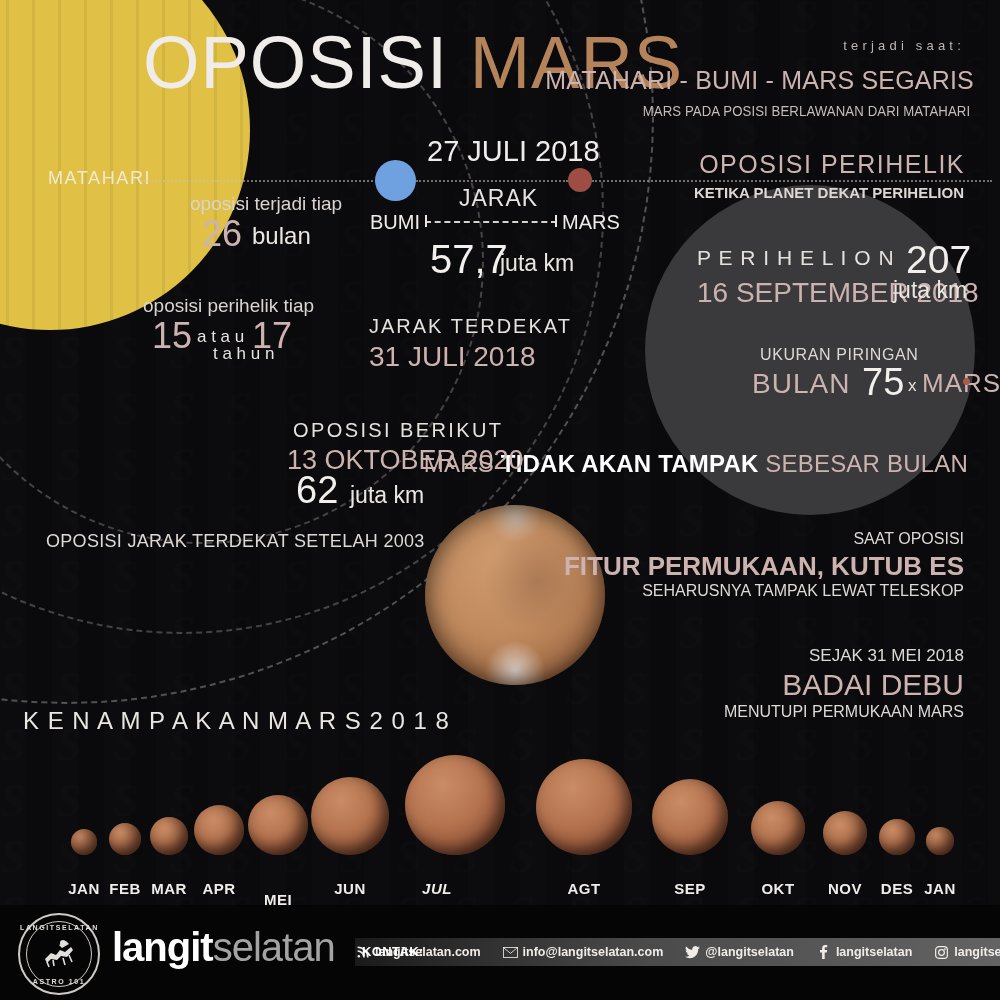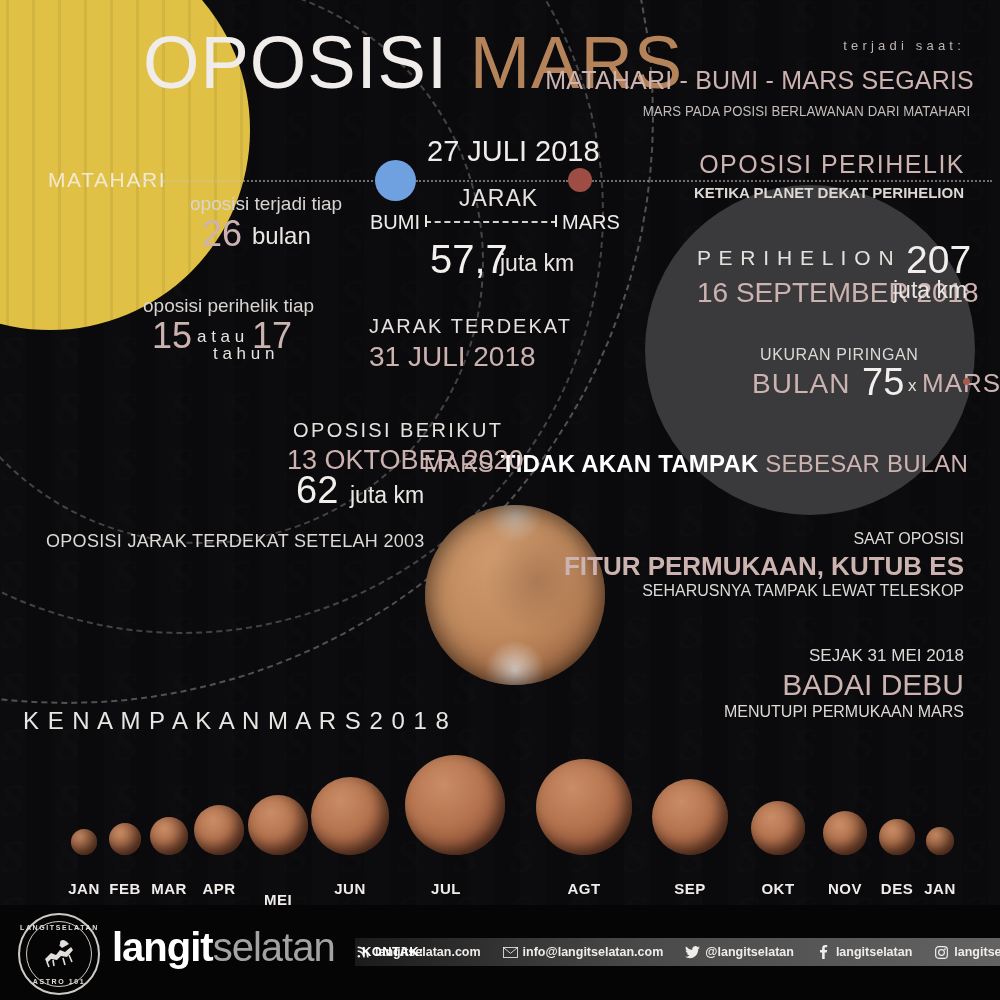--- a/index.html
+++ b/index.html
@@ -17,21 +17,21 @@
      color:rgba(190,190,200,.055);letter-spacing:31px;white-space:nowrap;
      font-style:italic;overflow:hidden;}
 
   .abs{position:absolute;}
 
   
   #sun{left:-150px;top:-70px;width:400px;height:400px;border-radius:50%;
        background:#e0c145;}
   #sun-pattern{position:absolute;inset:0;border-radius:50%;opacity:.18;
        background:repeating-linear-gradient(90deg,rgba(0,0,0,.35) 0 3px,rgba(0,0,0,0) 3px 26px);}
-  #sun-label{left:48px;top:168px;color:#f2ead0;font-size:21px;letter-spacing:1.6px;}
+  #sun-label{left:48px;top:168px;color:#f2ead0;font-size:18px;letter-spacing:1.6px;}
 
   
   .orbit{position:absolute;border-radius:50%;border:2px dashed rgba(190,185,180,.40);}
   .orbit.thin{border-width:2px;border-color:rgba(185,180,178,.33);}
 
   
   #moon-disc{left:645px;top:185px;width:330px;height:330px;border-radius:50%;
       background:#3a3a3c;}
 
   
@@ -214,21 +214,21 @@
       <div class="mlabel" style="left: 125px; top: 125px;">FEB</div>
       <div class="mplanet" style="width: 38px; height: 38px; left: 150px; top: 62px;"></div>
       <div class="mlabel" style="left: 169px; top: 125px;">MAR</div>
       <div class="mplanet" style="width: 50px; height: 50px; left: 194px; top: 50px;"></div>
       <div class="mlabel" style="left: 219px; top: 125px;">APR</div>
       <div class="mplanet" style="width: 60px; height: 60px; left: 248px; top: 40px;"></div>
       <div class="mlabel" style="left: 278px; top: 125px; margin-top: 11px;">MEI</div>
       <div class="mplanet" style="width: 78px; height: 78px; left: 311px; top: 22px;"></div>
       <div class="mlabel" style="left: 350px; top: 125px;">JUN</div>
       <div class="mplanet" style="width: 100px; height: 100px; left: 405px; top: 0px;"></div>
-      <div class="mlabel" style="left: 446px; top: 125px;">JUL</div>
+      <div class="mlabel" style="left: 437px; top: 125px; font-style: italic;">JUL</div>
       <div class="mplanet" style="width: 96px; height: 96px; left: 536px; top: 4px;"></div>
       <div class="mlabel" style="left: 584px; top: 125px;">AGT</div>
       <div class="mplanet" style="width: 76px; height: 76px; left: 652px; top: 24px;"></div>
       <div class="mlabel" style="left: 690px; top: 125px;">SEP</div>
       <div class="mplanet" style="width: 54px; height: 54px; left: 751px; top: 46px;"></div>
       <div class="mlabel" style="left: 778px; top: 125px;">OKT</div>
       <div class="mplanet" style="width: 44px; height: 44px; left: 823px; top: 56px;"></div>
       <div class="mlabel" style="left: 845px; top: 125px;">NOV</div>
       <div class="mplanet" style="width: 36px; height: 36px; left: 879px; top: 64px;"></div>
       <div class="mlabel" style="left: 897px; top: 125px;">DES</div>

